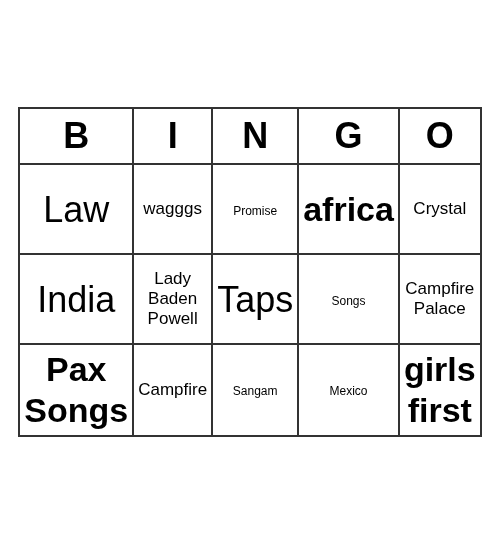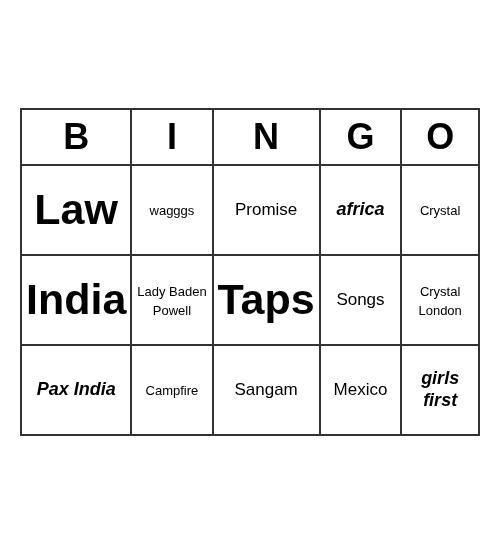--- a/index.html
+++ b/index.html
@@ -37,36 +37,35 @@
       border: 2px solid #333;
       text-align: center;
       vertical-align: middle;
       width: 92px;
       height: 90px;
       padding: 4px;
       line-height: 1.2;
     }
 
     .text-small {
-      font-size: 13px;
+      font-size: 17px;
     }
 
     .text-medium {
-      font-size: 17px;
+      font-size: 12px;
     }
 
     .text-large {
-      font-size: 18px;
+      font-size: 34px;
       font-weight: bold;
-      font-style: italic;
     }
 
     .text-xlarge {
-      font-size: 43px;
-      font-weight: bold;
+      font-size: 36px;
+      font-weight: normal;
     }
   </style>
 </head>
 <body>
 
 <table class="bingo-card">
   <thead>
     <tr class="bingo-header-row">
     <th>B</th>
         <th>I</th>
@@ -81,23 +80,23 @@
         <td class="bingo-cell"><span class="text-small">wagggs</span></td>
         <td class="bingo-cell"><span class="text-medium">Promise</span></td>
         <td class="bingo-cell"><span class="text-large">africa</span></td>
         <td class="bingo-cell"><span class="text-small">Crystal</span></td>
       </tr>
       <tr>
         <td class="bingo-cell"><span class="text-xlarge">India</span></td>
         <td class="bingo-cell"><span class="text-small">Lady Baden Powell</span></td>
         <td class="bingo-cell"><span class="text-xlarge">Taps</span></td>
         <td class="bingo-cell"><span class="text-medium">Songs</span></td>
-        <td class="bingo-cell"><span class="text-small">Crystal London</span></td>
+        <td class="bingo-cell"><span class="text-small">Campfire Palace</span></td>
       </tr>
       <tr>
-        <td class="bingo-cell"><span class="text-large">Pax India</span></td>
+        <td class="bingo-cell"><span class="text-large">Pax Songs</span></td>
         <td class="bingo-cell"><span class="text-small">Campfire</span></td>
         <td class="bingo-cell"><span class="text-medium">Sangam</span></td>
         <td class="bingo-cell"><span class="text-medium">Mexico</span></td>
         <td class="bingo-cell"><span class="text-large">girls first</span></td>
       </tr>
     </tbody>
 </table>
 
 </body></html>

